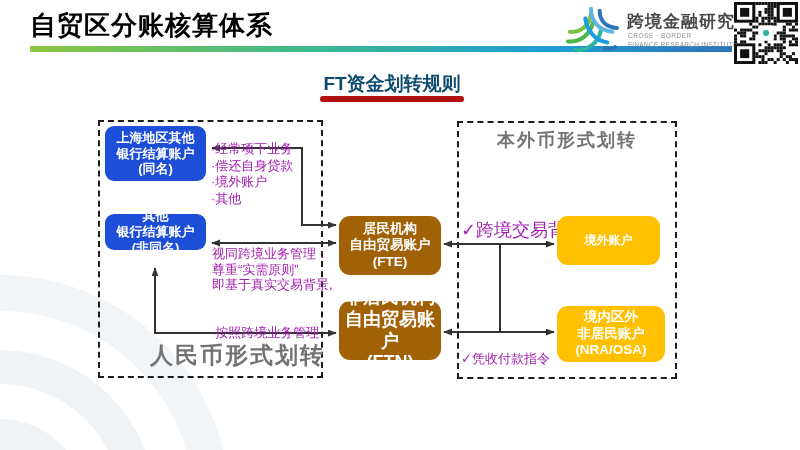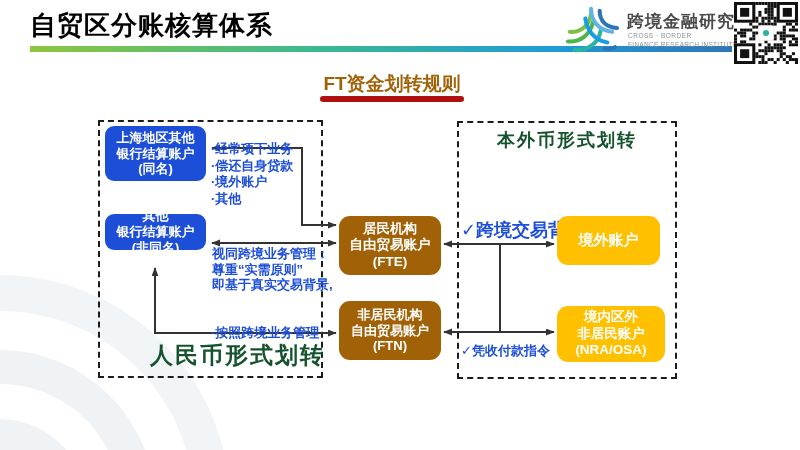--- a/index.html
+++ b/index.html
@@ -12,50 +12,50 @@
     color:#000000;letter-spacing:1px;}
   .title-underline{position:absolute;left:30px;top:46px;width:702px;height:6px;
     background:linear-gradient(90deg,#8dc63f 0%,#3cb98e 40%,#1f9bd7 75%,#2e75b6 100%);}
   .logo{position:absolute;left:563px;top:3px;width:170px;height:46px;}
   .logo-name{position:absolute;left:64px;top:7px;font-size:17px;font-weight:bold;color:#4a4a4a;letter-spacing:1px;white-space:nowrap;}
   .logo-sub1{position:absolute;left:65px;top:29px;font-size:6.5px;color:#8d9398;letter-spacing:.5px;white-space:nowrap;}
   .logo-sub2{position:absolute;left:65px;top:38px;font-size:6.5px;color:#8d9398;letter-spacing:.3px;white-space:nowrap;}
   .qr{position:absolute;left:734px;top:2px;width:64px;height:62px;}
   
   .section-title{position:absolute;left:316px;top:71px;width:152px;text-align:center;
-    font-size:19px;font-weight:bold;color:#a16207;}
+    font-size:19px;font-weight:bold;color:#0c4a6e;}
   .section-underline{position:absolute;left:320px;top:96px;width:144px;height:6px;
     background:#b01010;border-radius:3px;}
   
   .group{position:absolute;border:2px dashed #1c1c1c;background:transparent;}
   .group-left{left:98px;top:120px;width:221px;height:254px;}
   .group-right{left:457px;top:121px;width:216px;height:254px;}
-  .group-label{position:absolute;font-weight:bold;color:#14532d;letter-spacing:2px;white-space:nowrap;}
+  .group-label{position:absolute;font-weight:bold;color:#737373;letter-spacing:2px;white-space:nowrap;}
   .label-rmb{left:50px;top:218px;font-size:23px;}
   .label-fx{left:0;right:0;top:5px;font-size:18px;text-align:center;}
   
   .node{position:absolute;border-radius:11px;color:#fff;font-weight:bold;
     display:flex;flex-direction:column;justify-content:center;align-items:center;
     text-align:center;line-height:1.22;z-index:3;}
   .green{background:#1d4ed8;border-radius:9px;}
   .orange{background:#a16207;}
   .yellow{background:#ffc000;}
   .n-g1{left:105px;top:126px;width:101px;height:55px;font-size:13px;}
   .n-g2{left:105px;top:214px;width:101px;height:36px;font-size:13px;}
   .n-fte{left:339px;top:216px;width:102px;height:59px;font-size:13.5px;}
-  .n-ftn{left:339px;top:301px;width:102px;height:59px;font-size:13px;}
-  .n-y1{left:557px;top:216px;width:103px;height:49px;font-size:15px;}
+  .n-ftn{left:339px;top:301px;width:102px;height:59px;font-size:18px;}
+  .n-y1{left:557px;top:216px;width:103px;height:49px;font-size:12px;}
   .n-y2{left:557px;top:306px;width:108px;height:56px;font-size:13.5px;}
   
-  .anno{position:absolute;font-weight:bold;color:#1d4ed8;z-index:2;white-space:nowrap;}
+  .anno{position:absolute;font-weight:normal;color:#a21caf;z-index:2;white-space:nowrap;}
   .bullets{left:211px;top:141px;font-size:13px;line-height:16.5px;}
   .midnote{left:212px;top:246px;font-size:13px;line-height:15.5px;}
   .bbullet{left:211px;top:308px;font-size:13px;margin-top:16px;}
   .check-top{left:461px;top:218px;font-size:18px;}
-  .check-bottom{left:461px;top:342px;font-size:13px;}
+  .check-bottom{left:461px;top:350px;font-size:13px;}
   
   .arrows,.ripples{position:absolute;left:0;top:0;width:800px;height:450px;}
   .ripples{z-index:0;}
   .arrows{z-index:1;pointer-events:none;}
 </style>
 </head>
 <body>
 
 <div id="slide">
 

